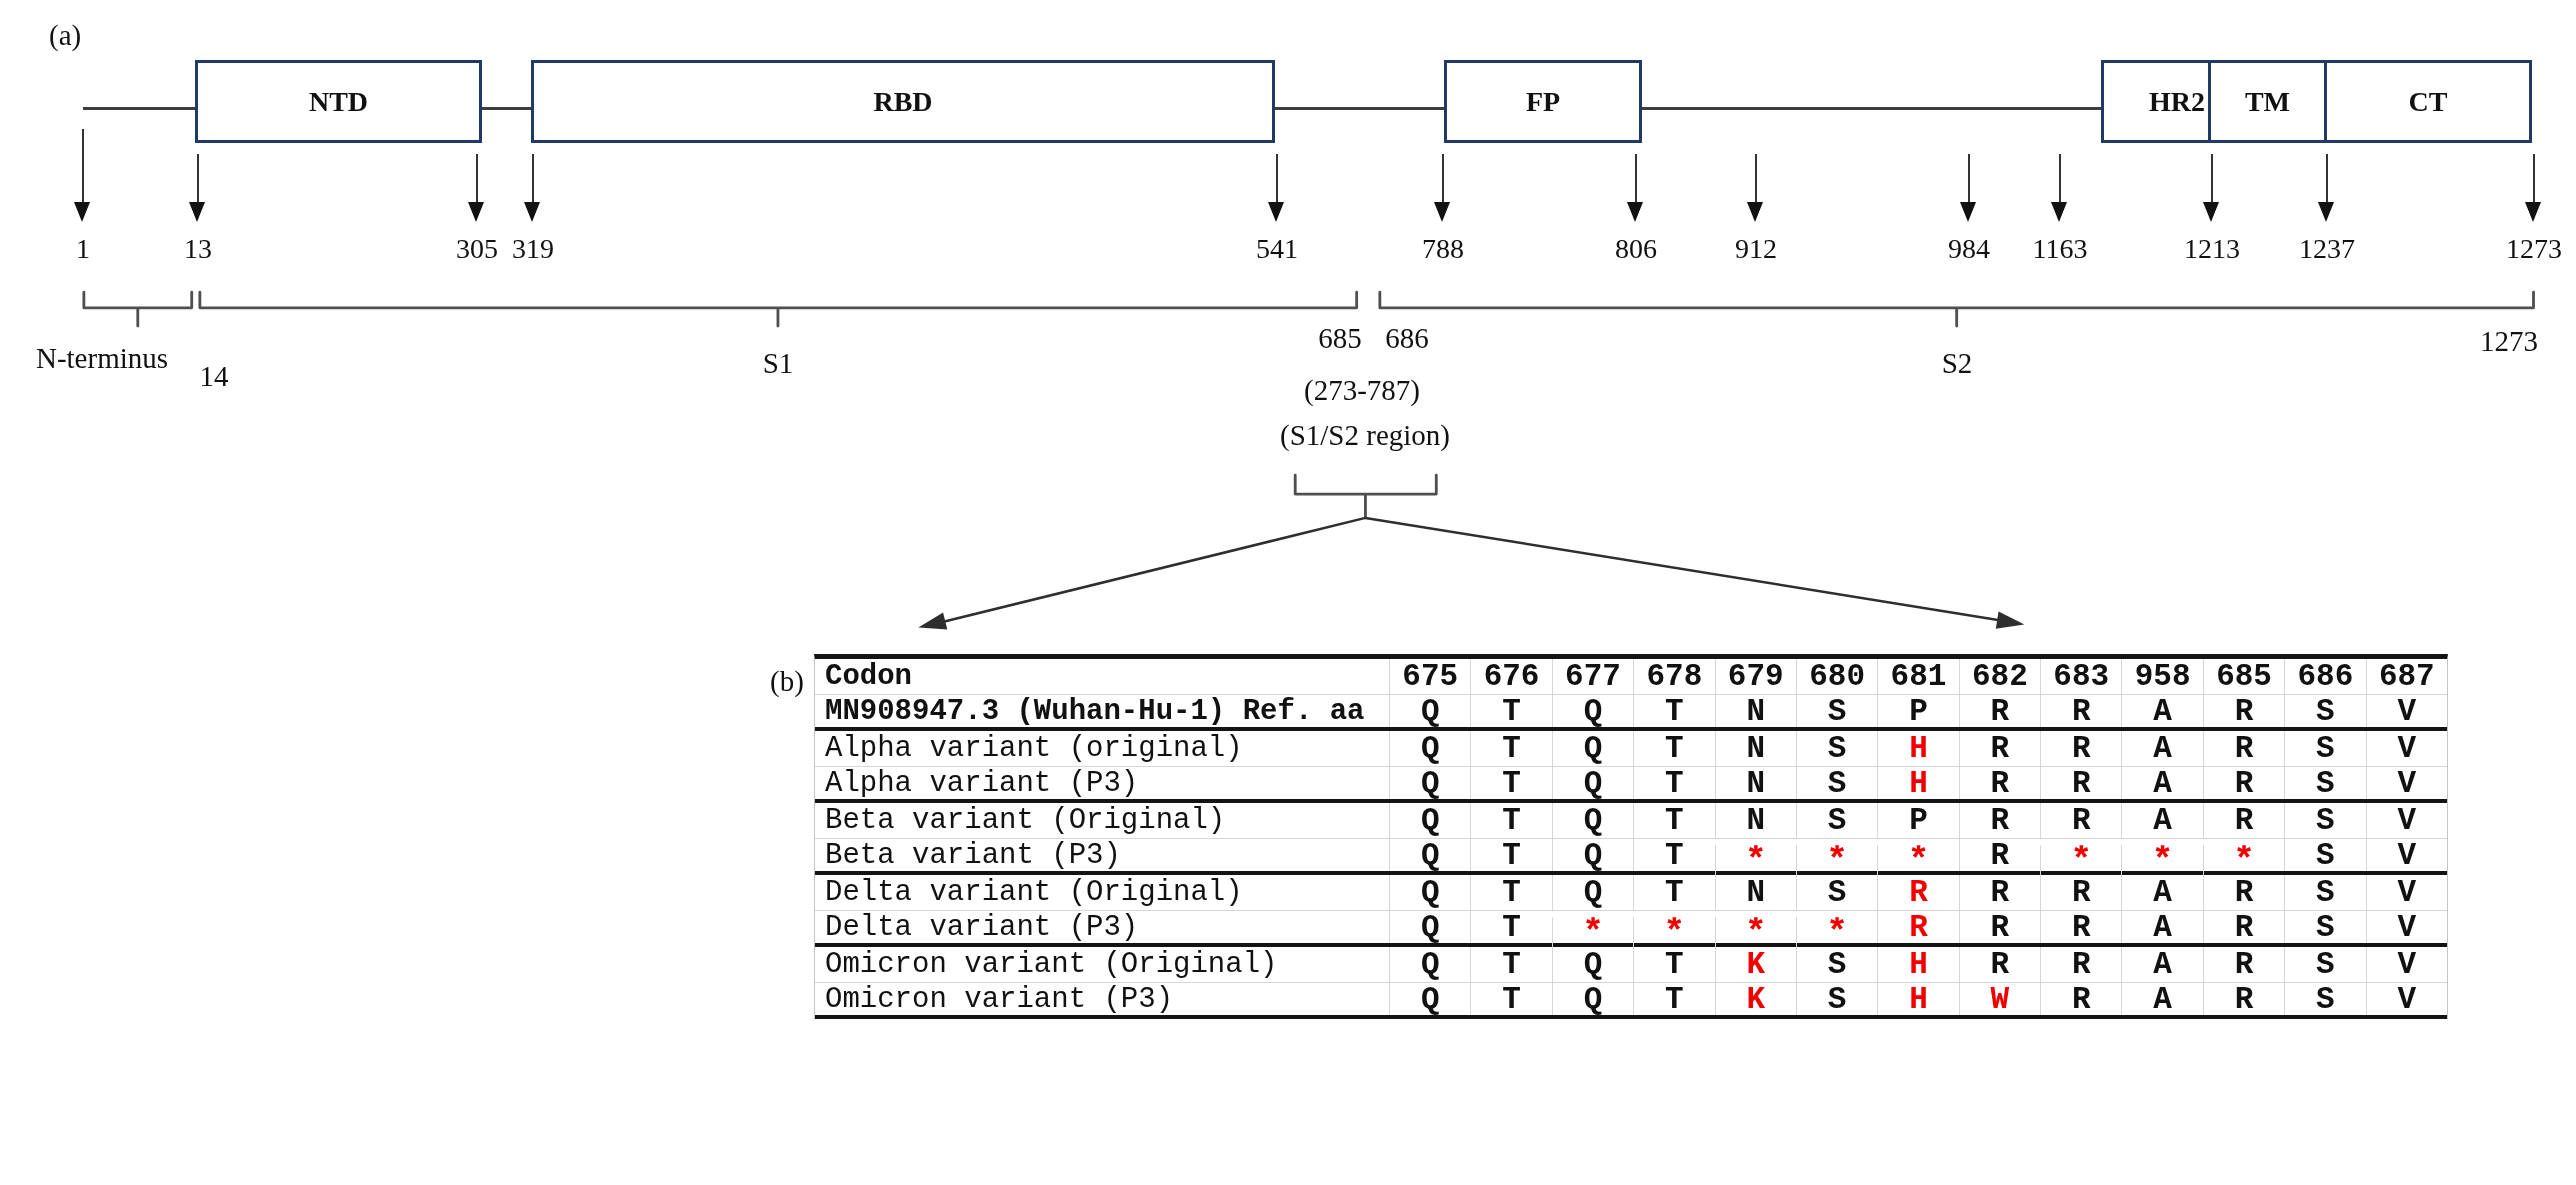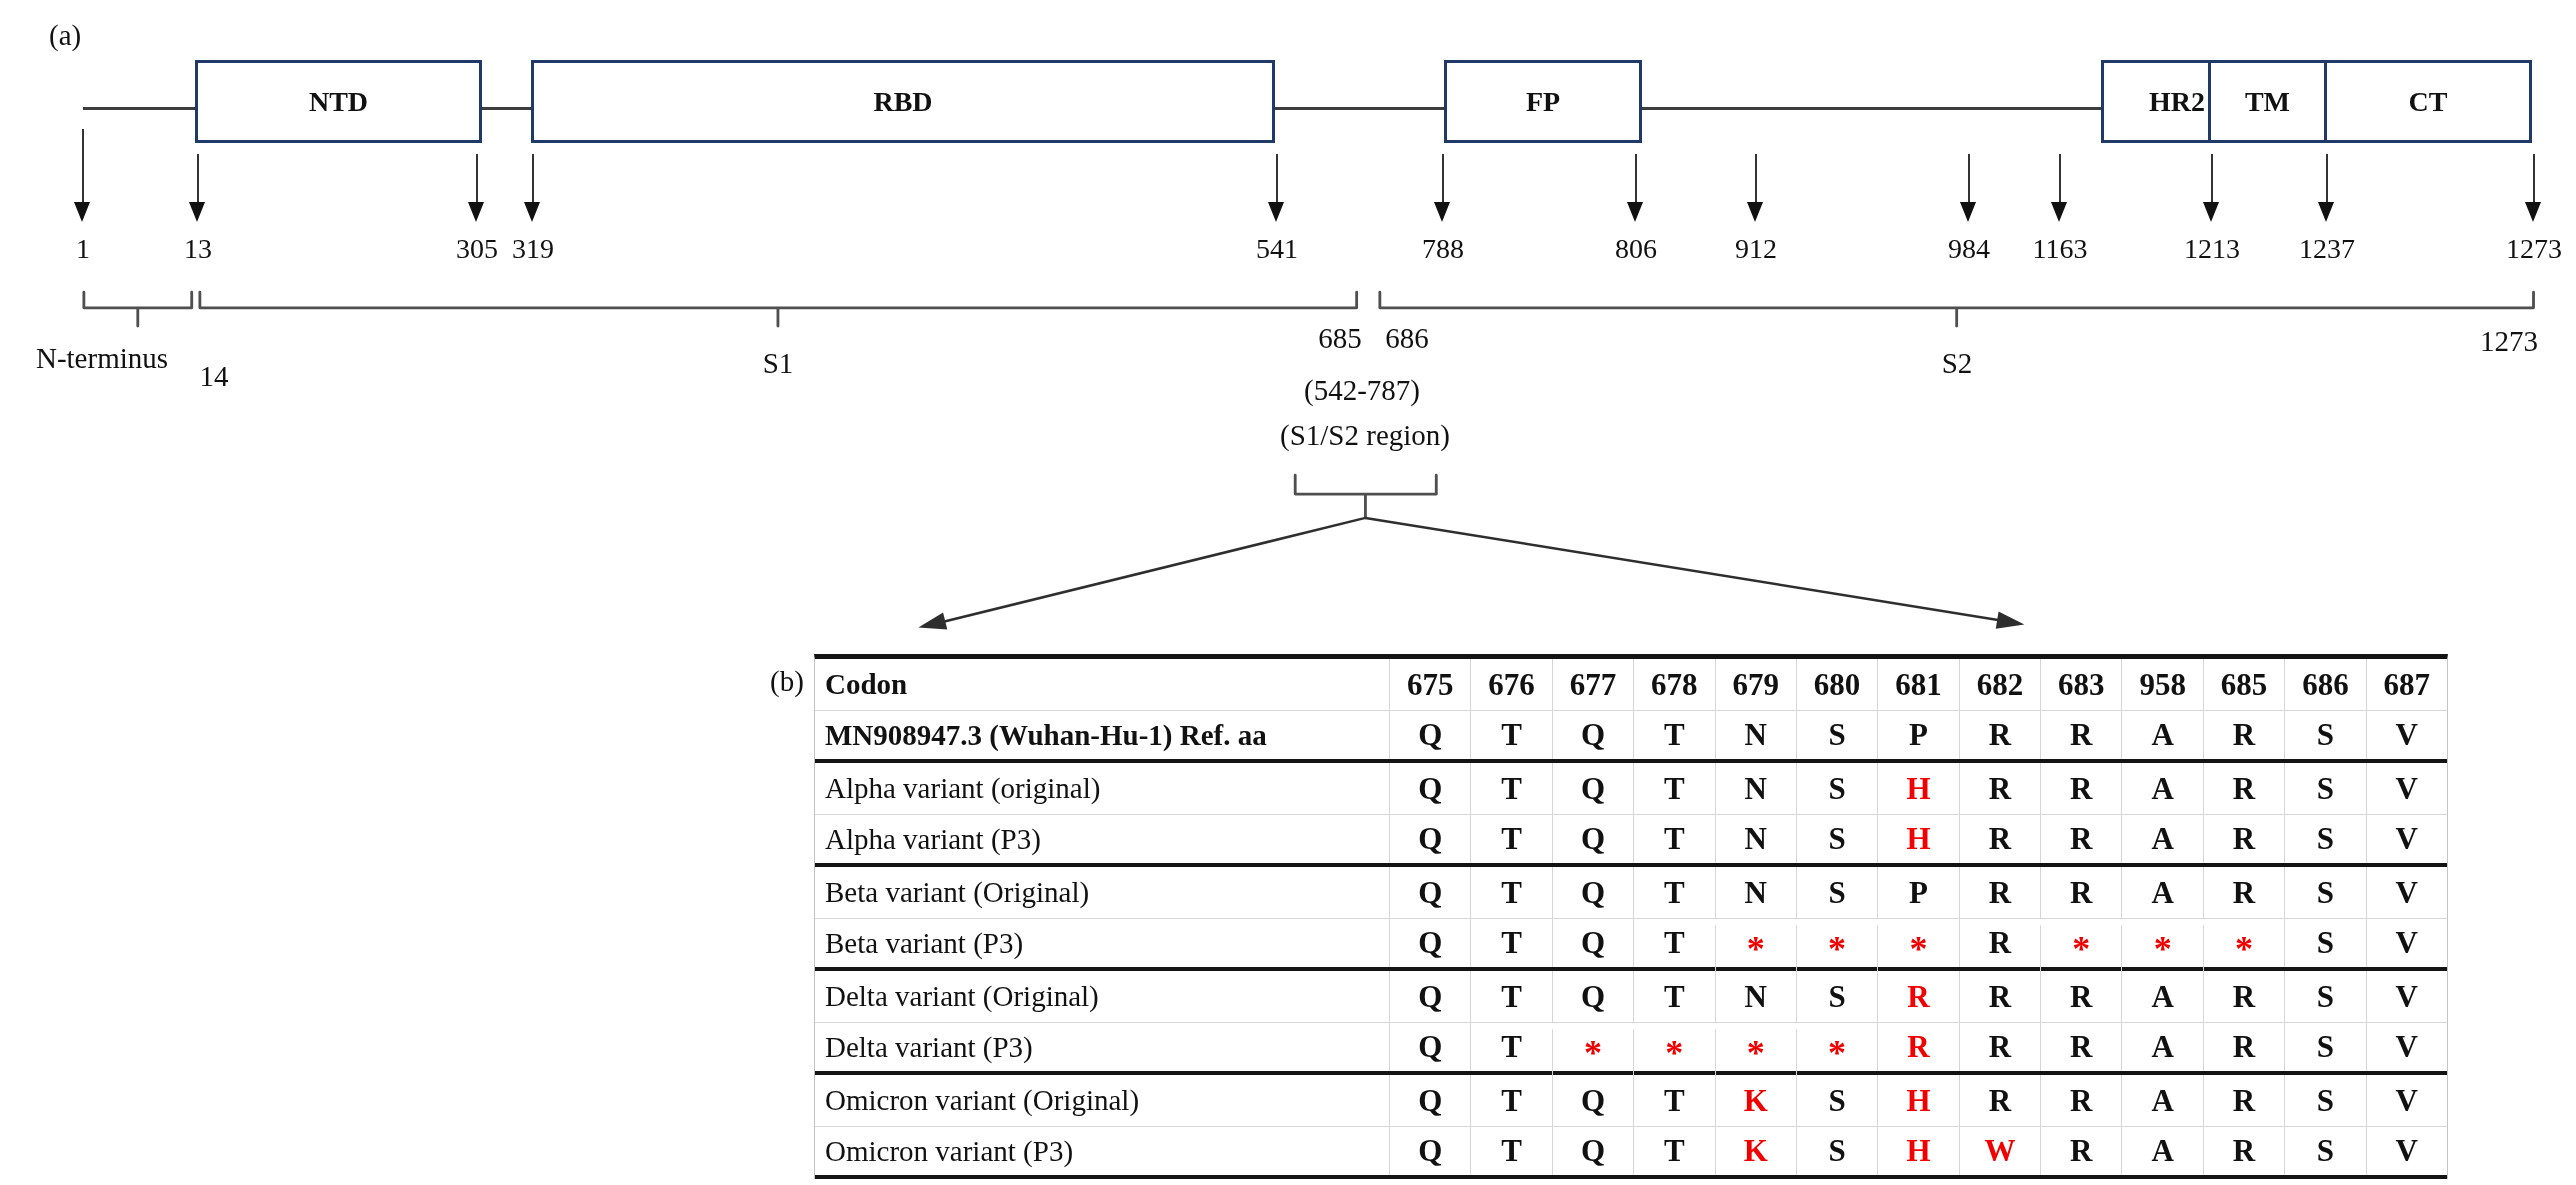--- a/index.html
+++ b/index.html
@@ -20,21 +20,21 @@
   .lbl{position:absolute;font-size:29px;white-space:nowrap;transform:translateX(-50%);z-index:2;}
   .lbl.noc{transform:none;}
   svg.overlay{position:absolute;left:0;top:0;z-index:3;pointer-events:none;}
   .brk{fill:none;stroke:#4f4f4f;stroke-width:4.5;stroke-linecap:round;stroke-linejoin:round;}
   .vln{stroke:#2e2e2e;stroke-width:4px;}
 
   
   .stable{position:absolute;left:814px;top:654px;width:1634px;background:#fff;
           border-top:5px solid #141414;border-left:1.3px solid #c4c4c4;border-right:1.3px solid #c4c4c4;
           box-sizing:border-box;z-index:2;}
-  .trow{display:grid;grid-template-columns:574px repeat(13,1fr);height:52px;box-sizing:border-box;}
+  .trow{display:grid;grid-template-columns:574px repeat(13,1fr);height:36px;box-sizing:border-box;font-family:Liberation Mono, monospace;}
   .trow.thin{border-bottom:1.9px solid #d6d6d6;}
   .trow.thick{border-bottom:4.4px solid #141414;}
   .tc{display:flex;align-items:center;justify-content:center;border-left:1.3px solid #d6d6d6;
       font-size:31px;overflow:hidden;}
   .tc.name{justify-content:flex-start;padding-left:10px;border-left:none;font-size:29px;}
   .tc.hd,.tc.aa{font-weight:bold;}
   .tc.name.b{font-weight:bold;}
   .red{color:#f20000;}
   .ast{font-size:36px;transform:translateY(6.3px);}
 </style>
@@ -143,21 +143,21 @@
     <polygon points="0,0 -44,-14 -44,14" fill="#2e2e2e" transform="translate(3228,996) rotate(9.2)"></polygon>
   </svg>
 
   <div class="lbl" style="left:102px;top:342px;">N-terminus</div>
   <div class="lbl" style="left:214px;top:324px;margin-top:36px;">14</div>
   <div class="lbl" style="left:778px;top:347px;">S1</div>
   <div class="lbl" style="left:1340px;top:322px;">685</div>
   <div class="lbl" style="left:1407px;top:322px;">686</div>
   <div class="lbl" style="left:1957px;top:347px;">S2</div>
   <div class="lbl" style="left:2509px;top:325px;">1273</div>
-  <div class="lbl" style="left:1362px;top:374px;">(542-787)</div>
+  <div class="lbl" style="left:1362px;top:374px;">(273-787)</div>
   <div class="lbl" style="left:1365px;top:419px;">(S1/S2 region)</div>
 
   <div class="lbl noc" style="left:770px;top:665px;">(b)</div>
 
   <div class="stable">
     <div class="trow thin">
       <div class="tc name hd">Codon</div>
     <div class="tc hd">675</div>
         <div class="tc hd">676</div>
         <div class="tc hd">677</div>

